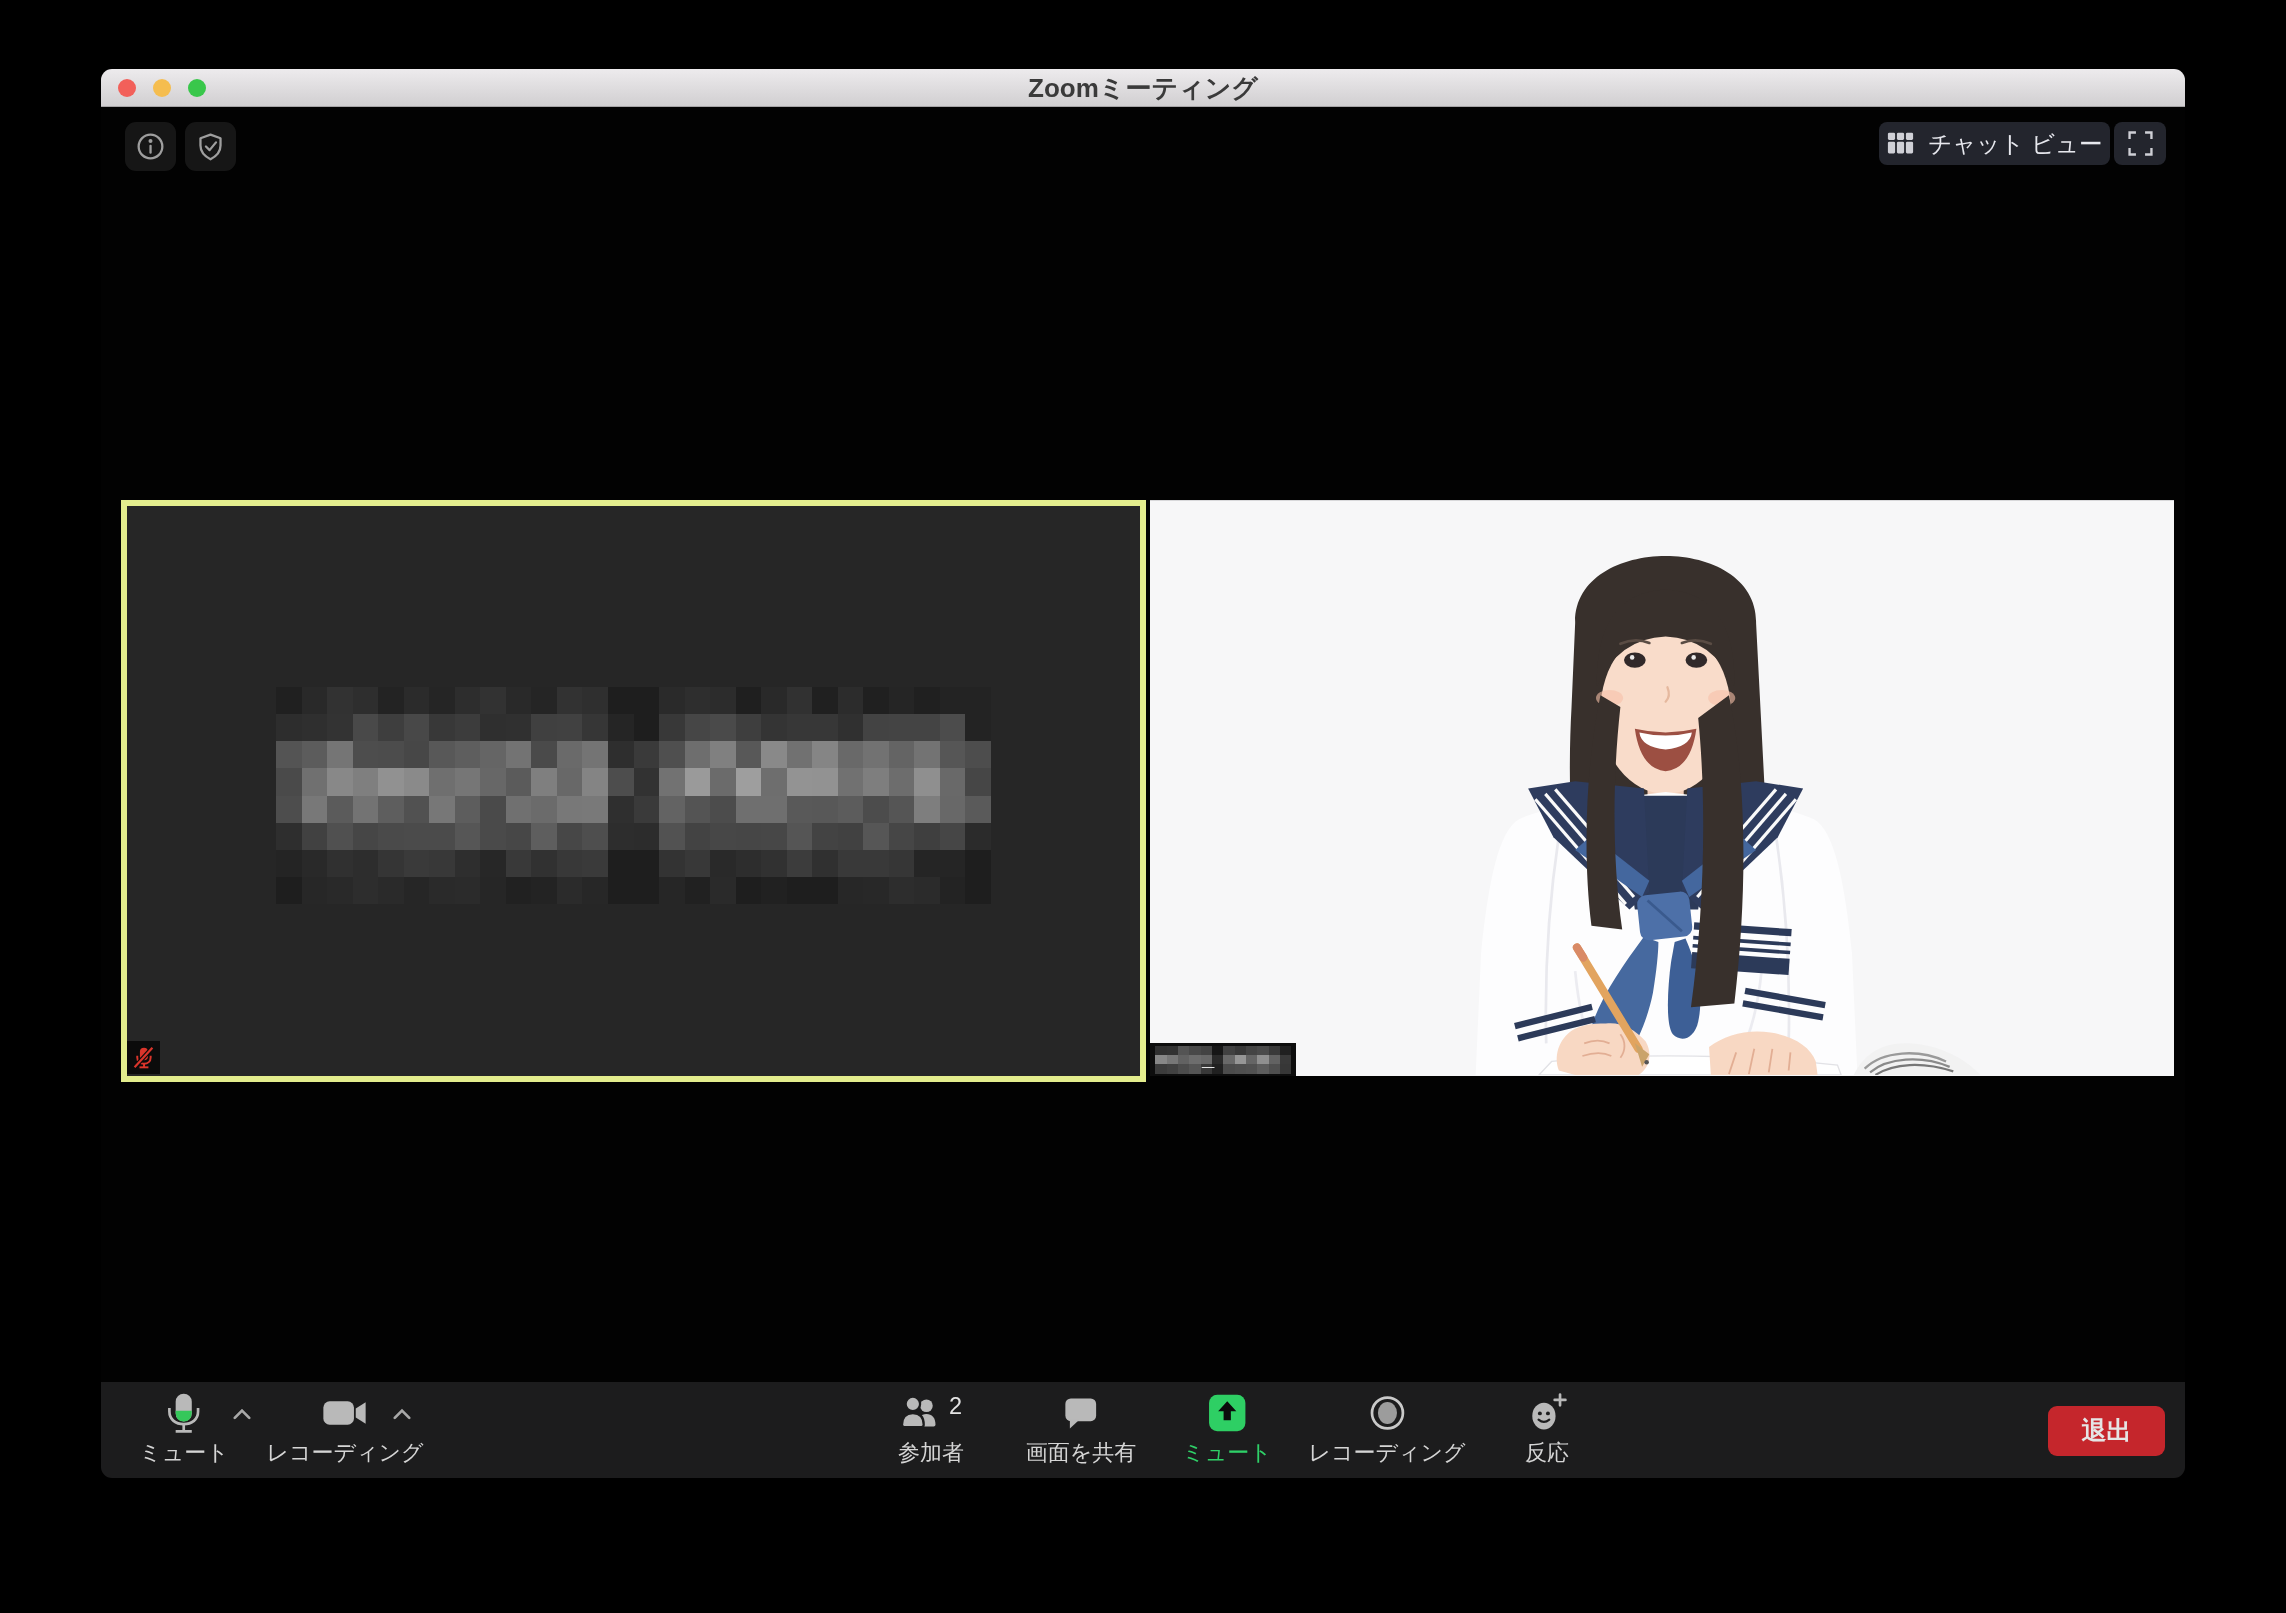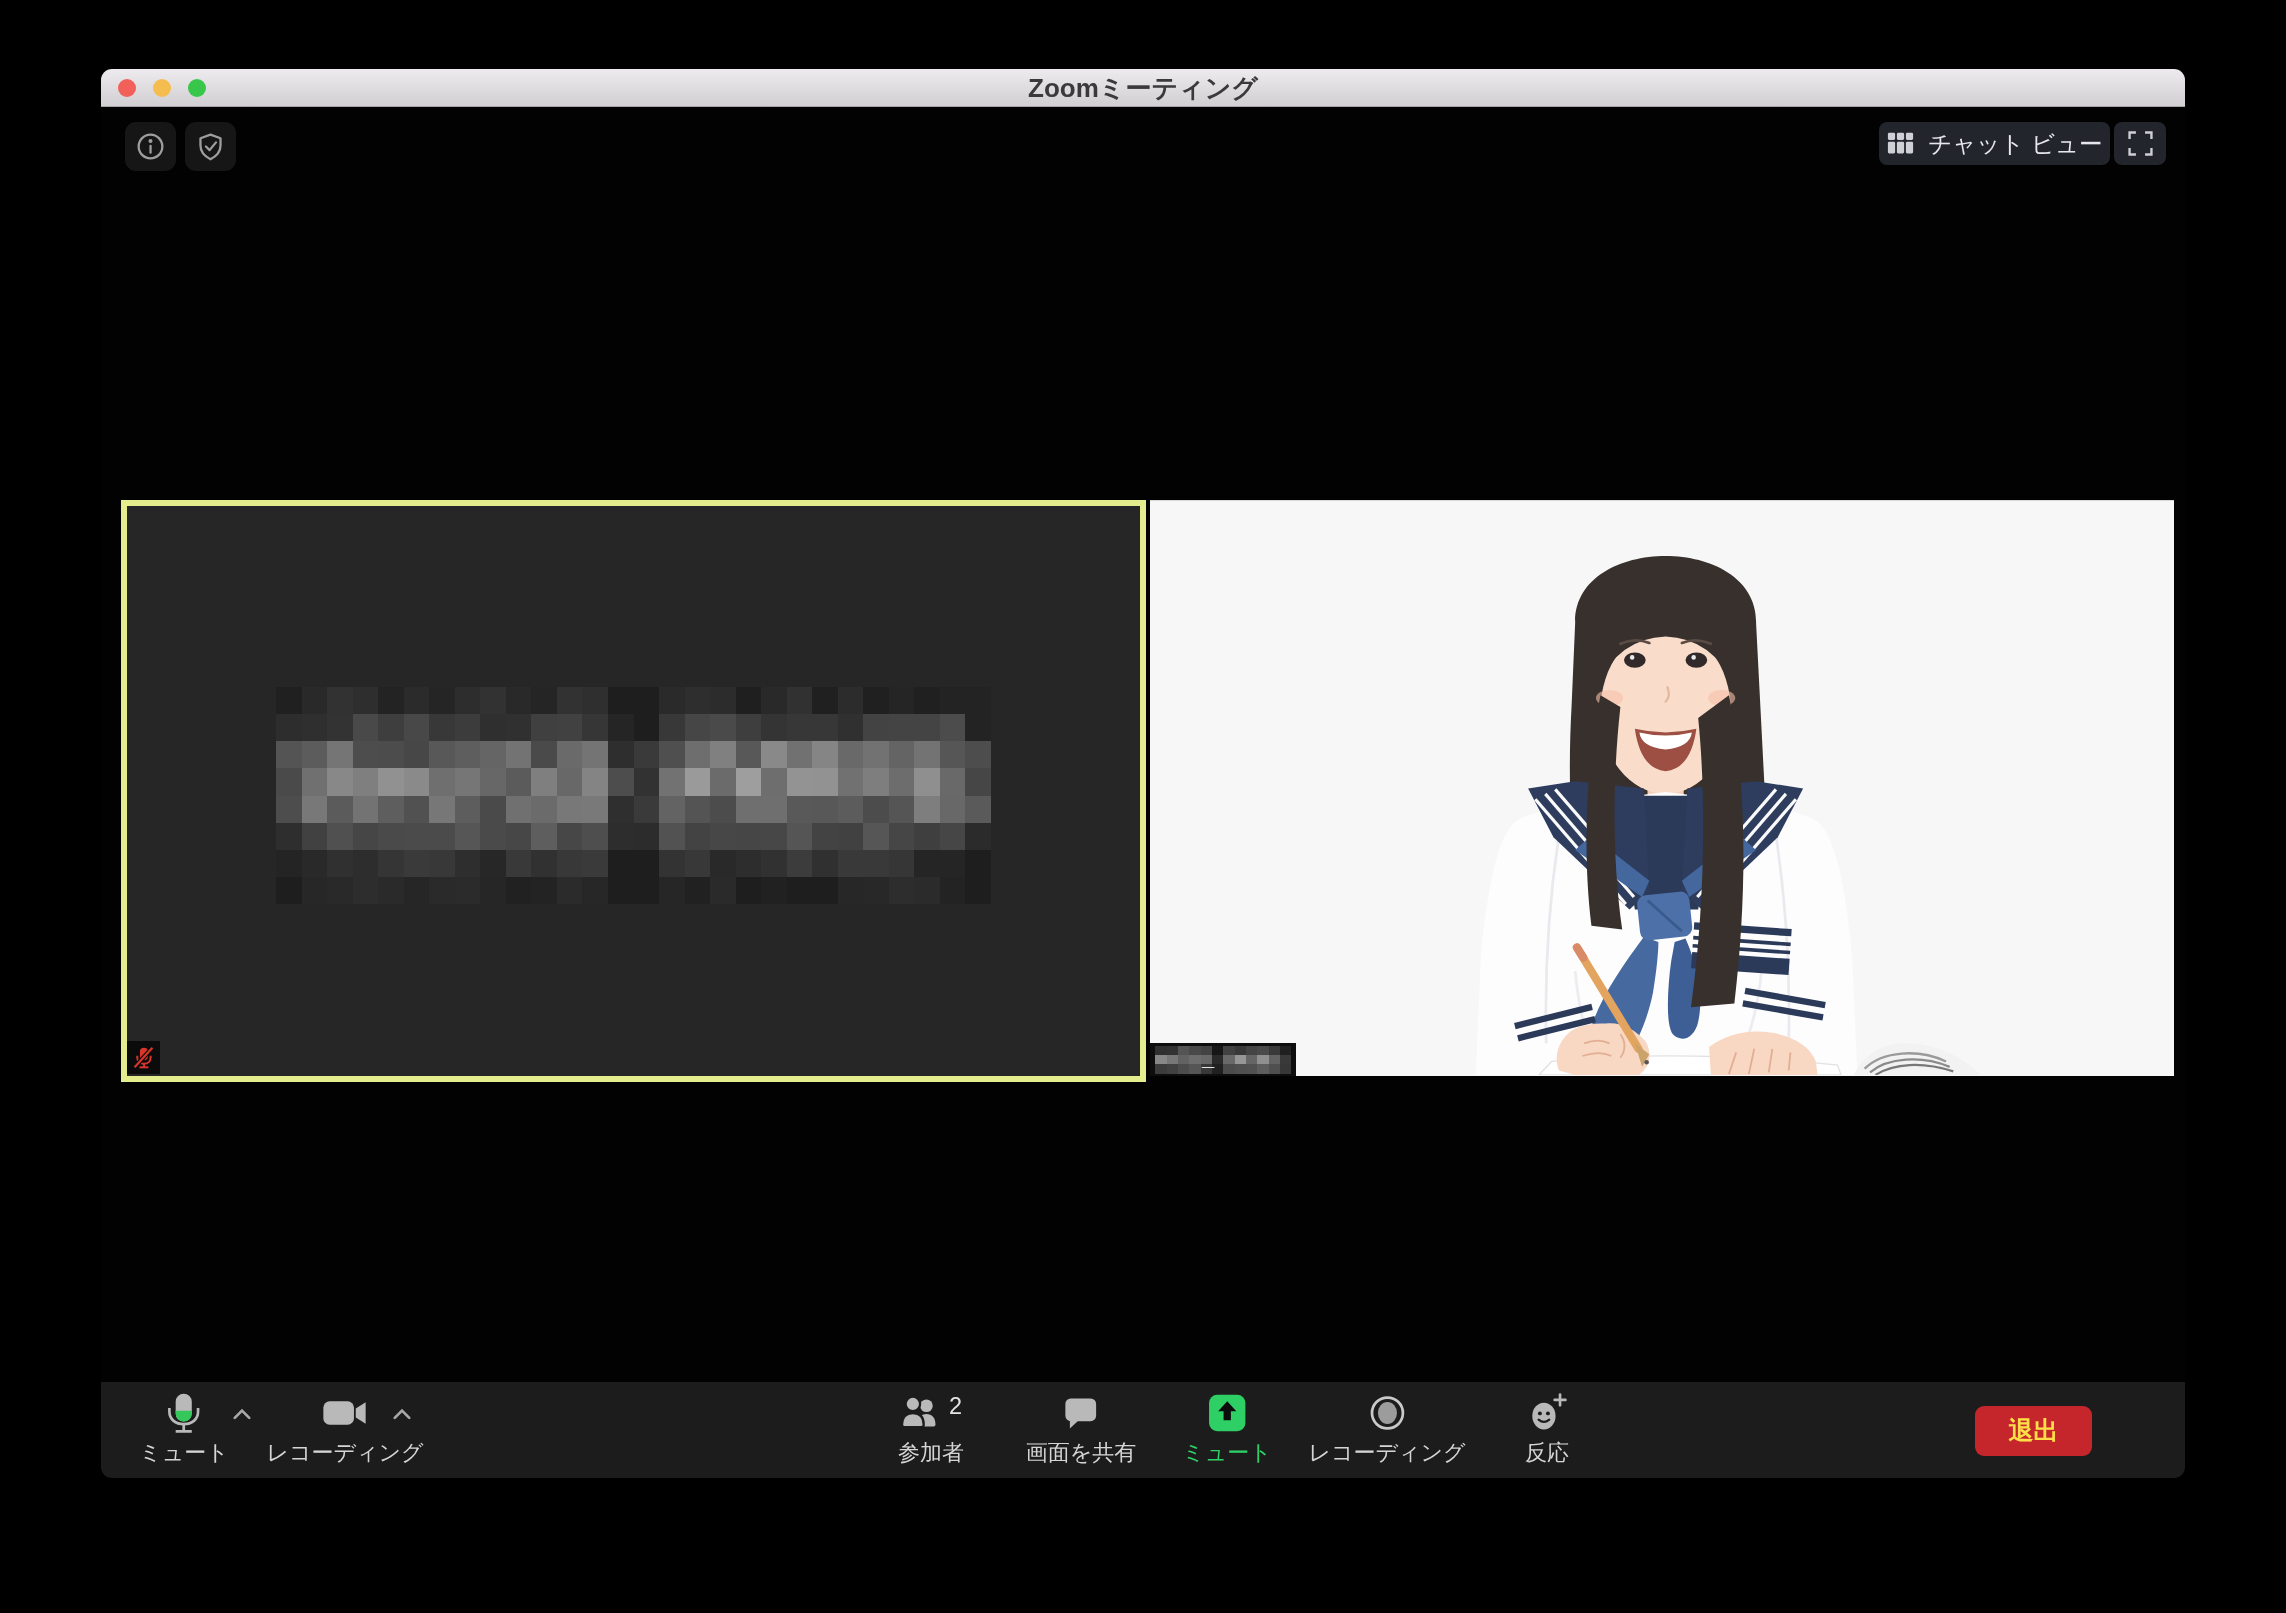--- a/index.html
+++ b/index.html
@@ -48,22 +48,22 @@
 
   
   .toolbar { position:absolute; left:0; right:0; bottom:0; height:96px; background:#1c1c1d; }
   .tb-btn { position:absolute; top:9px; transform:translateX(-50%);
             display:flex; flex-direction:column; align-items:center; gap:3.6px; }
   .tb-icon { height:43px; display:flex; align-items:center; justify-content:center; }
   .tb-label { font-size:22px; color:#d5d5d5; white-space:nowrap; }
   .tb-label.green { color:#2fd068; }
   .pcount { font-size:23.5px; color:#e3e3e3; margin-left:7.2px; align-self:flex-start; margin-top:1.8px; }
   .chevron { position:absolute; top:25px; transform:translateX(-50%); }
-  .leave-btn { position:absolute; left:1874px; top:23.5px; width:117px; height:50px; background:#c5262c;
-               border-radius:9px; color:#fde047; font-size:25px; font-weight:bold;
+  .leave-btn { position:absolute; left:1947px; top:23.5px; width:117px; height:50px; background:#c5262c;
+               border-radius:9px; color:#e5e5e5; font-size:25px; font-weight:bold;
                display:flex; align-items:center; justify-content:center; }
 </style>
 </head>
 <body>
 
 <div class="screen">
   <div class="window">
 
     <div class="titlebar">
       <div class="traffic t-red"></div>

